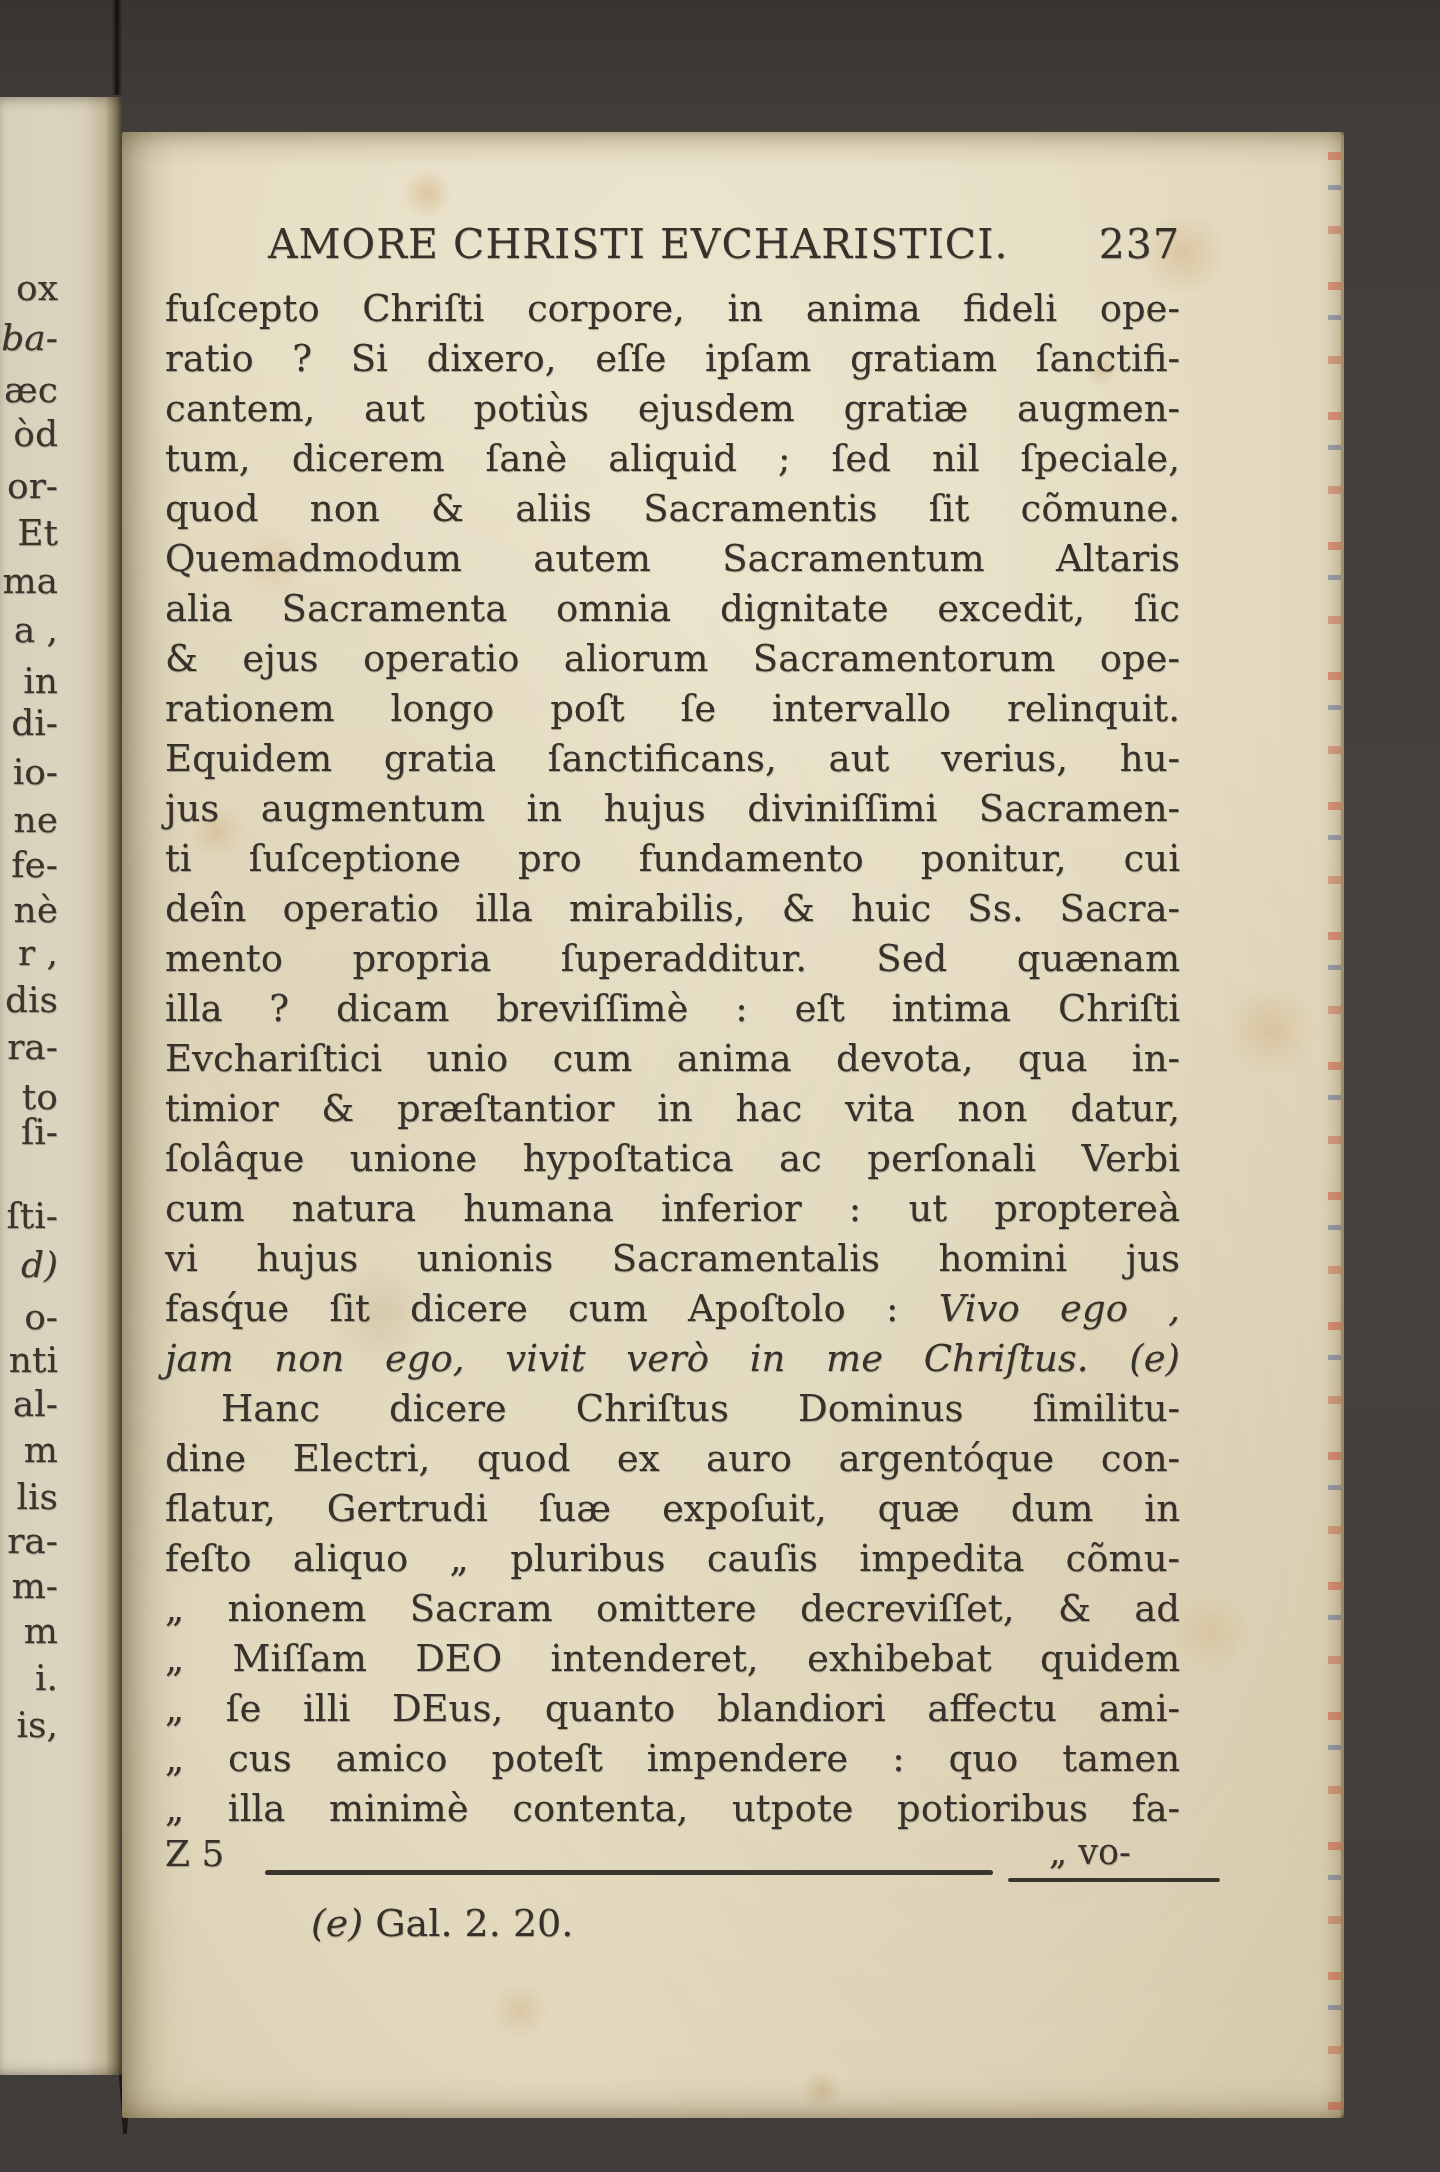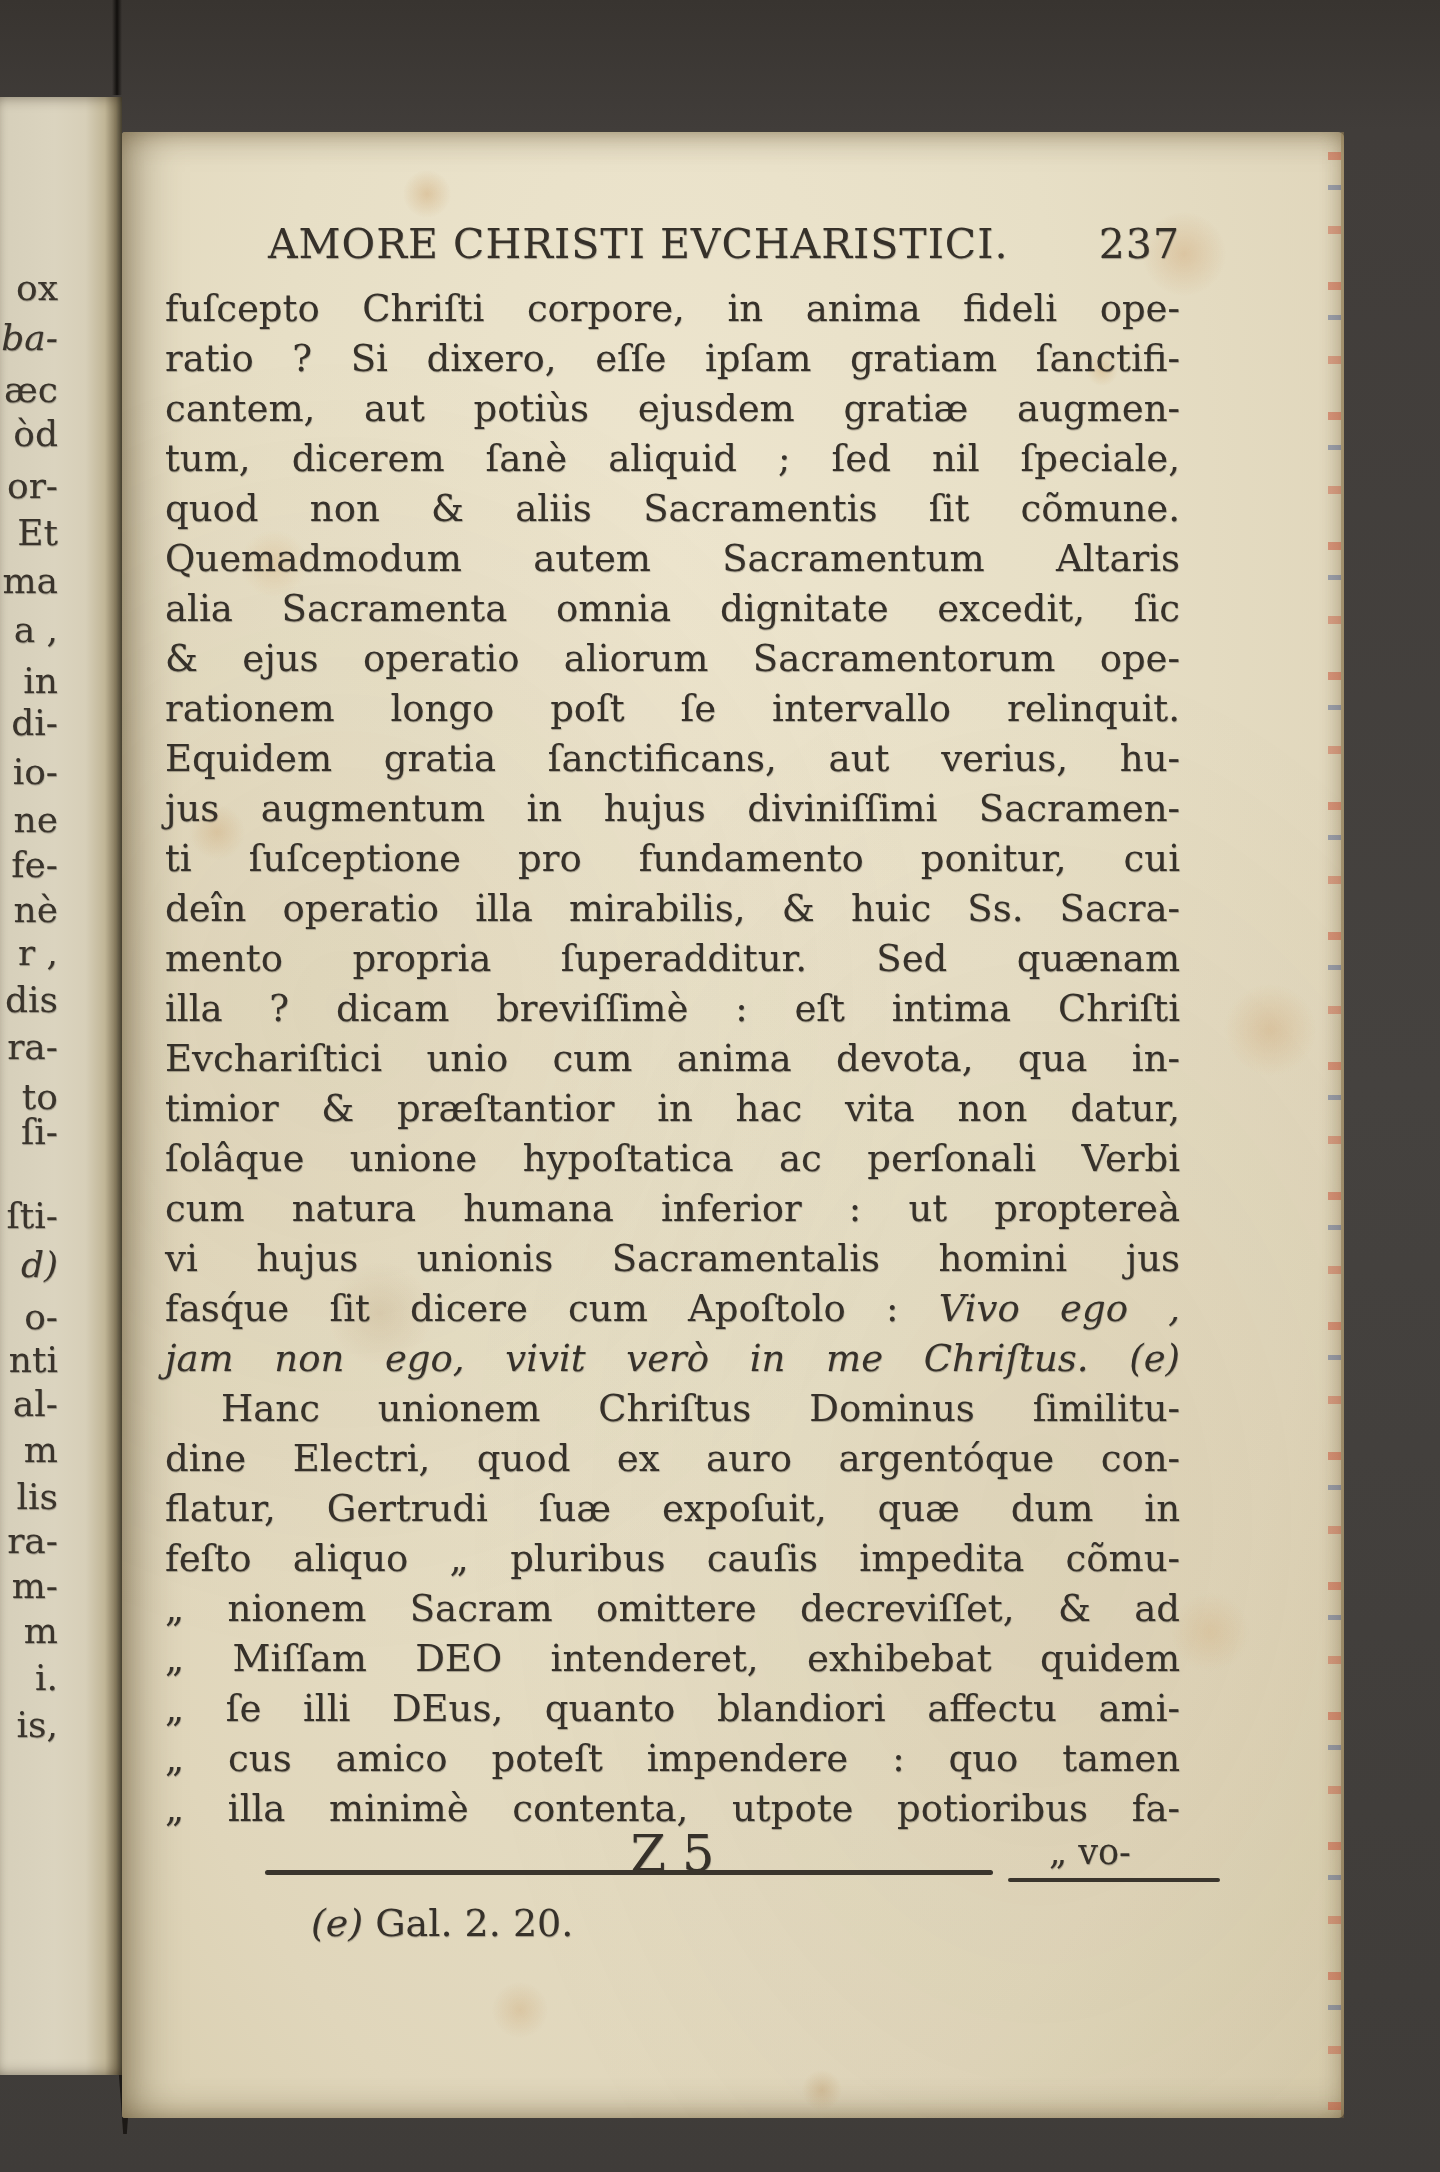--- a/index.html
+++ b/index.html
@@ -47,21 +47,21 @@
       background:linear-gradient(180deg,rgba(145,125,85,.6),rgba(120,100,65,.5));}
   
   .textblock{position:absolute;left:43px;top:0;width:1015px;color:#36312a;
       text-shadow:.5px .5px .8px rgba(54,49,42,.35);}
   .pagehead{position:absolute;left:0;top:86px;width:100%;display:flex;justify-content:space-between;
       padding-left:103px;box-sizing:border-box;font-size:41px;line-height:52px;letter-spacing:1px;white-space:nowrap;}
   .body{position:absolute;left:0;top:152px;width:100%;}
   .line{height:50px;line-height:50px;font-size:37px;text-align:justify;text-align-last:justify;white-space:nowrap;}
   .line.indent{text-indent:56px;}
   .it{font-style:italic;}
-  .sig{position:absolute;left:0;top:1700px;width:100%;text-align:center;font-size:51px;line-height:44px;}
+  .sig{position:absolute;left:0;top:1700px;width:100%;text-align:left;font-size:36px;line-height:44px;}
   .catchword{position:absolute;left:884px;top:1698px;font-size:35px;line-height:44px;white-space:nowrap;}
   .rule-long{position:absolute;left:100px;top:1738px;width:728px;height:5px;background:#3a352d;border-radius:3px;}
   .rule-short{position:absolute;left:843px;top:1746px;width:212px;height:4px;background:#3a352d;border-radius:3px;}
   .footnote{position:absolute;left:146px;top:1772px;font-size:38px;line-height:38px;white-space:nowrap;}
 </style>
 </head>
 <body>
 
 <div class="stage">
 
@@ -165,21 +165,21 @@
         <div class="line">illa ? dicam breviſſimè : eſt intima Chriſti</div>
         <div class="line">Evchariſtici unio cum anima devota, qua in-</div>
         <div class="line">timior &amp; præſtantior in hac vita non datur,</div>
         <div class="line">ſolâque unione hypoſtatica ac perſonali Verbi</div>
         <div class="line">cum natura humana inferior : ut proptereà</div>
         <div class="line">vi hujus unionis Sacramentalis homini jus</div>
         <div class="line">
           <span>fasq́ue ſit dicere cum Apoſtolo : </span><span class="it">Vivo ego ,</span>
         </div>
         <div class="line it">jam non ego, vivit verò in me Chriſtus. (e)</div>
-        <div class="line indent">Hanc unionem Chriſtus Dominus ſimilitu-</div>
+        <div class="line indent">Hanc dicere Chriſtus Dominus ſimilitu-</div>
         <div class="line">dine Electri, quod ex auro argentóque con-</div>
         <div class="line">flatur, Gertrudi ſuæ expoſuit, quæ dum in</div>
         <div class="line">feſto aliquo „ pluribus cauſis impedita cõmu-</div>
         <div class="line">„ nionem Sacram omittere decreviſſet, &amp; ad</div>
         <div class="line">„ Miſſam DEO intenderet, exhibebat quidem</div>
         <div class="line">„ ſe illi DEus, quanto blandiori affectu ami-</div>
         <div class="line">„ cus amico poteſt impendere : quo tamen</div>
         <div class="line">„ illa minimè contenta, utpote potioribus fa-</div>
       </div>
 

